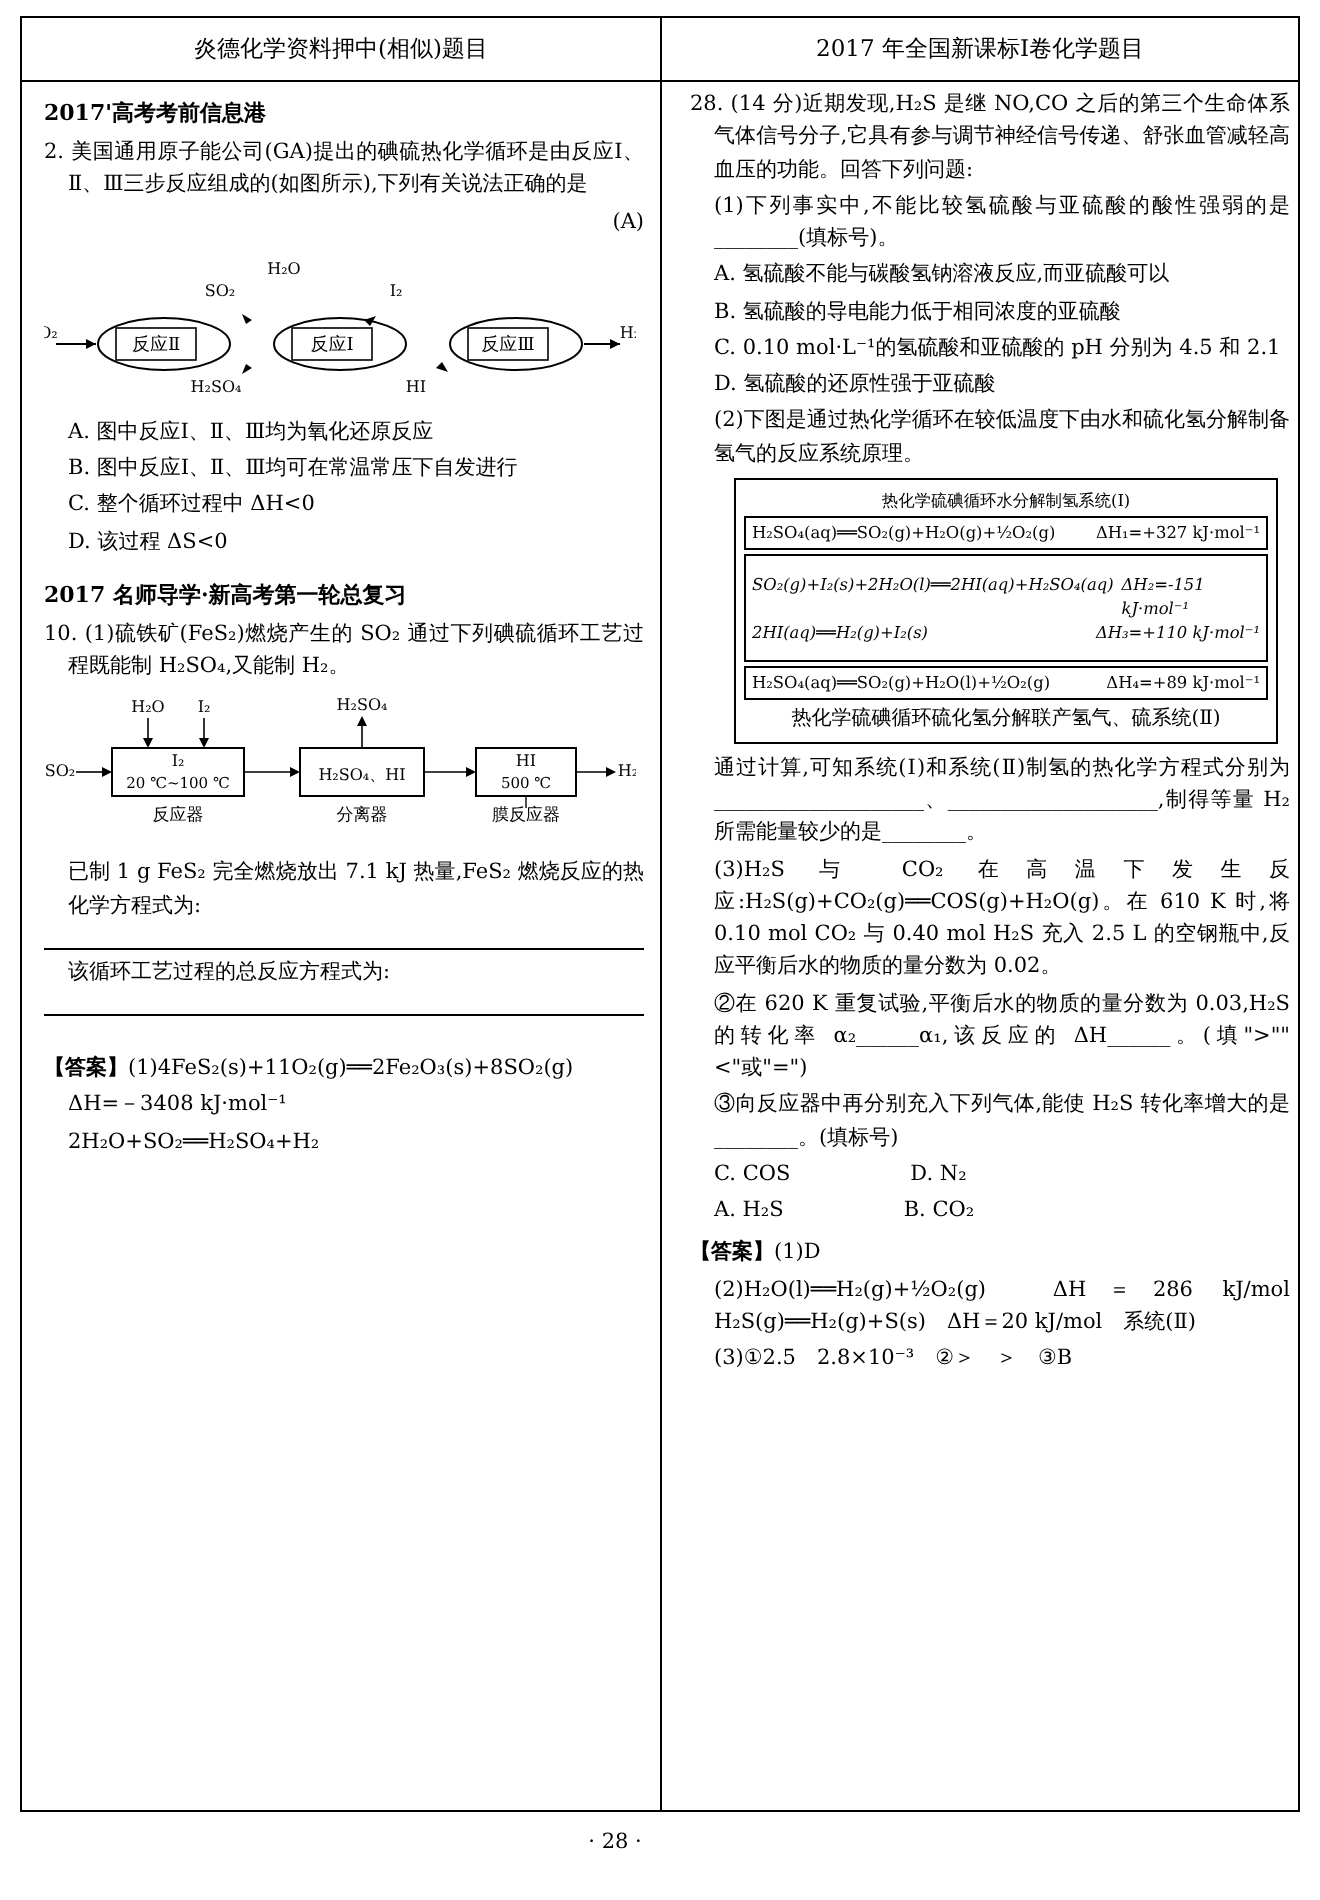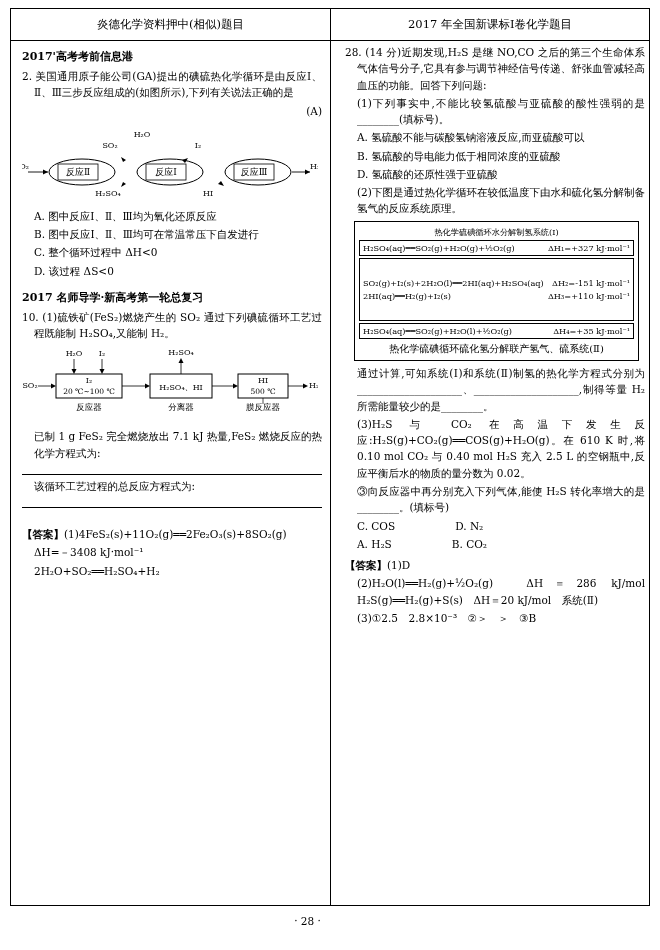--- a/index.html
+++ b/index.html
@@ -87,40 +87,41 @@
   }
   
   .fig { margin: 5px 0 6px 0; position: relative; }
   .fig1 { height: 78px; }
   .fig svg { display: block; }
   
   .fig2 { height: 76px; }
   
   .thermobox {
     border: 1px solid #000;
-    margin: 4px 6px 4px 9px;
+    margin: 4px 6px 4px 22px;
     padding: 4px 4px;
     font-size: 8.2px;
     line-height: 1.5;
   }
   .thermobox .tb-title { text-align: center; font-size: 8.2px; margin-bottom: 2px; }
   .thermobox .eqrow {
     border: 1px solid #000;
     padding: 1px 3px;
     margin: 2px 0;
     display: flex;
     justify-content: space-between;
     gap: 4px;
   }
   .thermobox .eqrow .lhs { white-space: nowrap; }
   .thermobox .eqrow .rhs { white-space: nowrap; }
   .thermobox .eqgroup {
     border: 1px solid #000;
-    padding: 18px 3px;
+    padding: 8px 3px;
     margin: 2px 0;
+    font-style: italic;
   }
   .thermobox .eqgroup .line {
     display: flex;
     justify-content: space-between;
     gap: 4px;
   }
   .figcap { text-align: center; font-size: 10px; margin-top: 2px; }
   .ans-head { font-weight: bold; }
   .hang { padding-left: 12px; text-indent: -12px; }
 </style>
@@ -243,20 +244,21 @@
     <p class="indent2">ΔH=－3408 kJ·mol⁻¹</p>
     <p class="indent2">2H₂O+SO₂══H₂SO₄+H₂</p>
   </div>
 
   <div class="col col-right">
 
     <p class="hang">28. (14 分)近期发现,H₂S 是继 NO,CO 之后的第三个生命体系气体信号分子,它具有参与调节神经信号传递、舒张血管减轻高血压的功能。回答下列问题:</p>
     <p class="indent2">(1)下列事实中,不能比较氢硫酸与亚硫酸的酸性强弱的是________(填标号)。</p>
     <p class="opt">A. 氢硫酸不能与碳酸氢钠溶液反应,而亚硫酸可以</p>
     <p class="opt">B. 氢硫酸的导电能力低于相同浓度的亚硫酸</p>
+    <p class="opt">C. 0.10 mol·L⁻¹的氢硫酸和亚硫酸的 pH 分别为 4.5 和 2.1</p>
     <p class="opt">D. 氢硫酸的还原性强于亚硫酸</p>
 
     <p class="indent2">(2)下图是通过热化学循环在较低温度下由水和硫化氢分解制备氢气的反应系统原理。</p>
 
     <div class="thermobox">
       <div class="tb-title">热化学硫碘循环水分解制氢系统(Ⅰ)</div>
       <div class="eqrow">
         <span class="lhs">H₂SO₄(aq)══SO₂(g)+H₂O(g)+½O₂(g)</span>
         <span class="rhs">ΔH₁=+327 kJ·mol⁻¹</span>
       </div>
@@ -265,28 +267,29 @@
           <span class="lhs">SO₂(g)+I₂(s)+2H₂O(l)══2HI(aq)+H₂SO₄(aq)</span>
           <span class="rhs">ΔH₂=-151 kJ·mol⁻¹</span>
         </div>
         <div class="line">
           <span class="lhs">2HI(aq)══H₂(g)+I₂(s)</span>
           <span class="rhs">ΔH₃=+110 kJ·mol⁻¹</span>
         </div>
       </div>
       <div class="eqrow">
         <span class="lhs">H₂SO₄(aq)══SO₂(g)+H₂O(l)+½O₂(g)</span>
-        <span class="rhs">ΔH₄=+35 kJ·mol⁻¹</span>
+        <span class="rhs">ΔH₄=+89 kJ·mol⁻¹</span>
       </div>
       <div class="figcap">热化学硫碘循环硫化氢分解联产氢气、硫系统(Ⅱ)</div>
     </div>
 
     <p class="indent2">通过计算,可知系统(Ⅰ)和系统(Ⅱ)制氢的热化学方程式分别为____________________、____________________,制得等量 H₂ 所需能量较少的是________。</p>
 
     <p class="indent2">(3)H₂S 与 CO₂ 在高温下发生反应:H₂S(g)+CO₂(g)══COS(g)+H₂O(g)。在 610 K 时,将 0.10 mol CO₂ 与 0.40 mol H₂S 充入 2.5 L 的空钢瓶中,反应平衡后水的物质的量分数为 0.02。</p>
+    <p class="indent2">②在 620 K 重复试验,平衡后水的物质的量分数为 0.03,H₂S 的转化率 α₂______α₁,该反应的 ΔH______。(填"&gt;""&lt;"或"=")</p>
     <p class="indent2">③向反应器中再分别充入下列气体,能使 H₂S 转化率增大的是________。(填标号)</p>
     <p class="opt" style="display:flex;gap:60px">
       <span>C. COS</span>
       <span>D. N₂</span>
     </p>
     <p class="opt" style="display:flex;gap:60px">
       <span>A. H₂S</span>
       <span>B. CO₂</span>
     </p>
 

